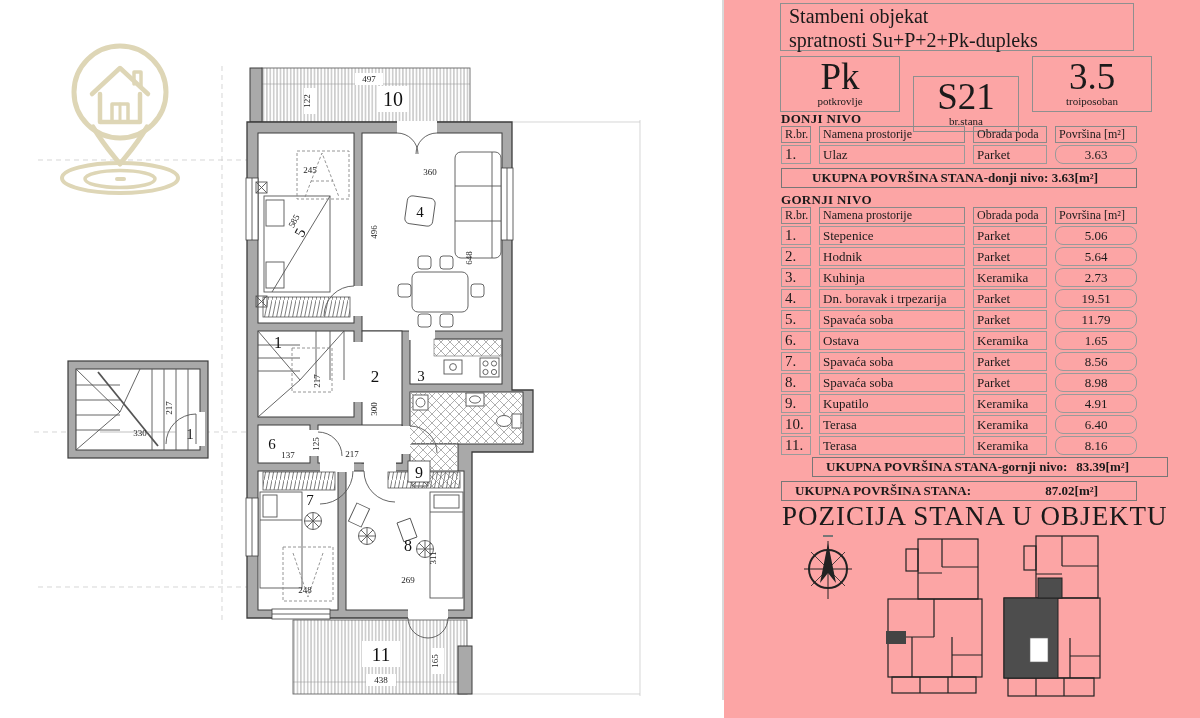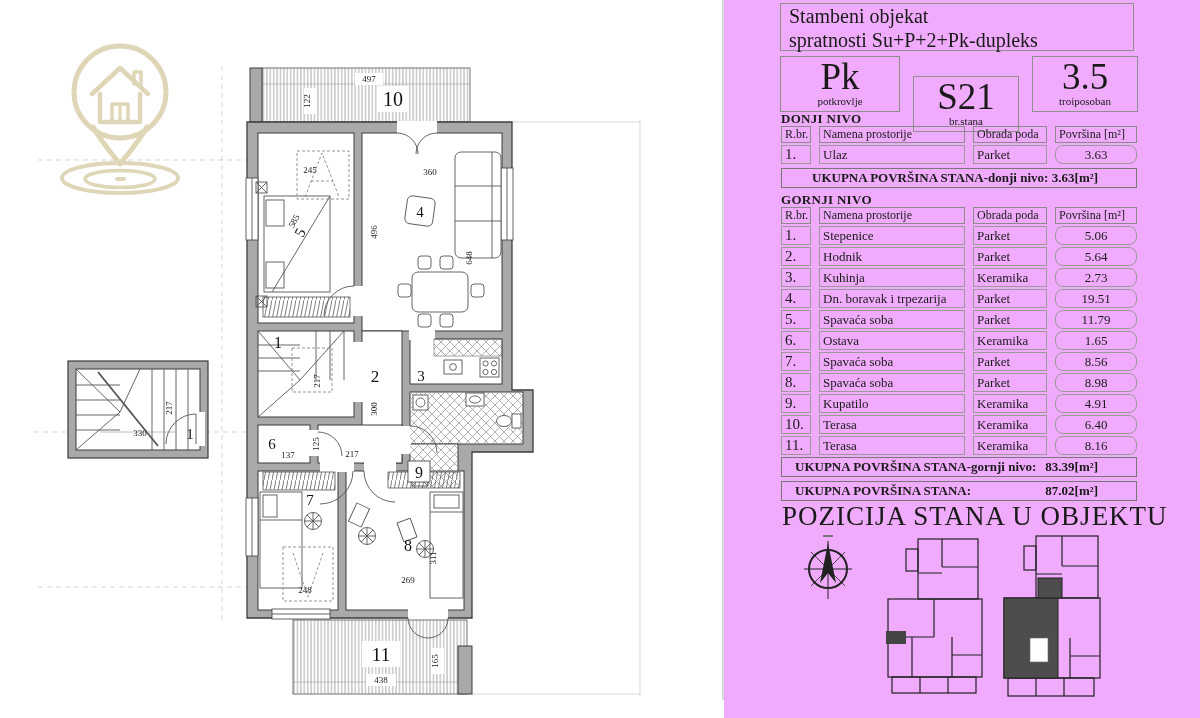--- a/index.html
+++ b/index.html
@@ -2,45 +2,45 @@
 <html><head>
 <meta charset="utf-8">
 <style>
   html,body{margin:0;padding:0;background:#fff;}
   #canvas{position:relative;width:1200px;height:718px;background:#ffffff;overflow:hidden;
           font-family:"Liberation Serif",serif;color:#1a1a1a;}
   
   #floorplan{position:absolute;left:0;top:0;width:722px;height:718px;}
   #divider{position:absolute;left:722px;top:0;width:2px;height:700px;background:#d9d9d9;}
   
-  #panel{position:absolute;left:724px;top:0;width:476px;height:718px;background:#f0abfc;}
+  #panel{position:absolute;left:724px;top:0;width:476px;height:718px;background:#fca5a5;}
   .titlebox{position:absolute;left:56px;top:3px;width:354px;height:48px;border:1px solid #8f8f8f;
             padding:1px 8px;font-size:20px;line-height:1.18;box-sizing:border-box;white-space:nowrap;}
   .badge{position:absolute;top:56px;height:56px;border:1px solid #8f8f8f;text-align:center;box-sizing:border-box;}
   .badge .val{font-size:37px;line-height:40px;display:block;}
   .badge .sub{font-size:11px;line-height:11px;display:block;margin-top:-1px;}
   #badge-0{left:56px;width:120px;}
   #badge-1{left:189px;width:106px;margin-top:20px;}
-  #badge-2{left:308px;width:106px;}
+  #badge-2{left:308px;width:120px;}
   .level-heading{position:absolute;left:57px;font-size:13px;font-weight:bold;letter-spacing:.3px;}
   #h-lower{top:111px;} #h-upper{top:192px;}
   .tbl{position:absolute;left:57px;width:356px;display:grid;
        grid-template-columns:30px 146px 74px 82px;column-gap:8px;row-gap:2px;}
   #tbl-lower{top:126px;} #tbl-upper{top:207px;}
   .th{border:1px solid #8a8a8a;font-size:12px;height:15px;line-height:15px;padding:0 3px;
       white-space:nowrap;overflow:hidden;}
   .th.c3{text-align:left;}
   .td{border:1px solid #9a9a9a;font-size:13px;height:17px;line-height:17px;padding:0 3px;
       white-space:nowrap;overflow:hidden;}
   .td.c0{font-size:15px;line-height:16px;}
   .td.c3{text-align:center;border-radius:8px;}
   .total{position:absolute;left:57px;width:356px;height:20px;border:1px solid #777;
          display:flex;align-items:center;font-weight:bold;font-size:13px;box-sizing:border-box;}
   #total-lower{top:168px;padding-left:30px;}
-  #total-upper{top:457px;padding-left:13px;}
+  #total-upper{top:457px;padding-left:13px;margin-left:31px;}
   #total-grand{top:481px;padding-left:13px;}
   .total .tval{margin-left:auto;margin-right:38px;}
   #pos-heading{position:absolute;left:58px;top:501px;font-size:27px;letter-spacing:1px;white-space:nowrap;text-align:right;}
   #compass{position:absolute;left:72px;top:533px;}
   #miniplan-a{position:absolute;left:158px;top:537px;}
   #miniplan-b{position:absolute;left:270px;top:534px;}
 </style>
 </head>
 <body>
 

